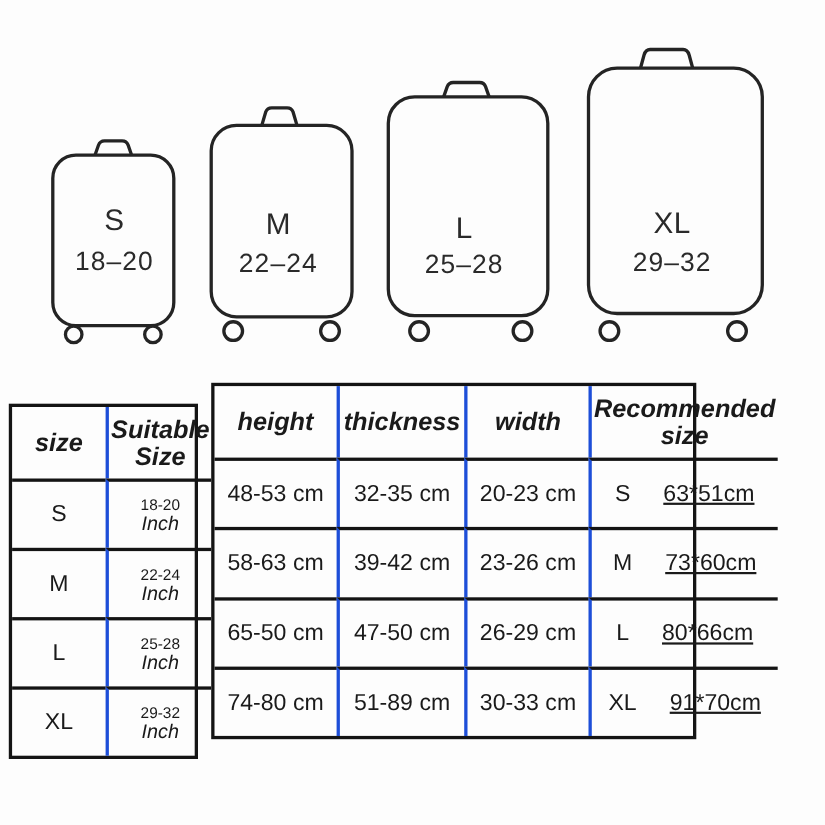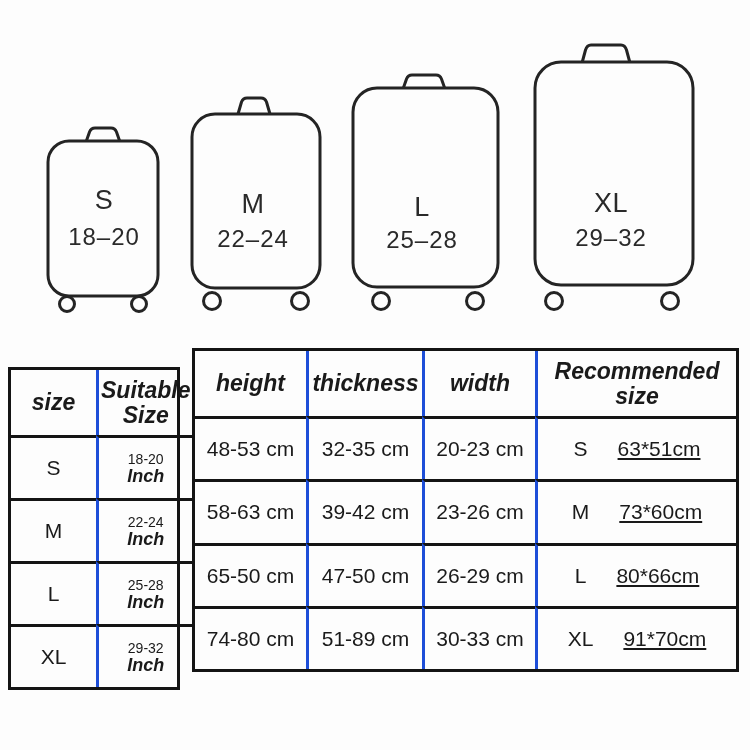--- a/index.html
+++ b/index.html
@@ -53,21 +53,21 @@
     left: 8px;
     top: 367px;
     width: 172px;
     height: 323px;
     grid-template-columns: 85px 1fr;
     grid-template-rows: 65px 1fr 1fr 1fr 1fr;
   }
   .rtable {
     left: 192px;
     top: 348px;
-    width: 547px;
+    width: 441px;
     height: 324px;
     grid-template-columns: 111px 116px 113px 1fr;
     grid-template-rows: 65px 1fr 1fr 1fr 1fr;
   }
   .cell {
     display: flex;
     align-items: center;
     justify-content: center;
     text-align: center;
     box-sizing: border-box;
@@ -82,21 +82,21 @@
     line-height: 1.05;
     letter-spacing: 0px;
   }
   .val { font-size: 21px; }
   .range-cell {
     flex-direction: column;
     line-height: 1.0;
   }
   .range-num { font-size: 14px; }
   .unit {
-    font-weight: bold;
+    font-weight: normal;
     font-style: italic;
     font-size: 18px;
     margin-top: 1px;
   }
   .rec-cell { gap: 30px; }
   .rec-letter { font-size: 21px; }
   .rec-dims { font-size: 21px; text-decoration: underline; }
 </style>
 </head>
 <body>

